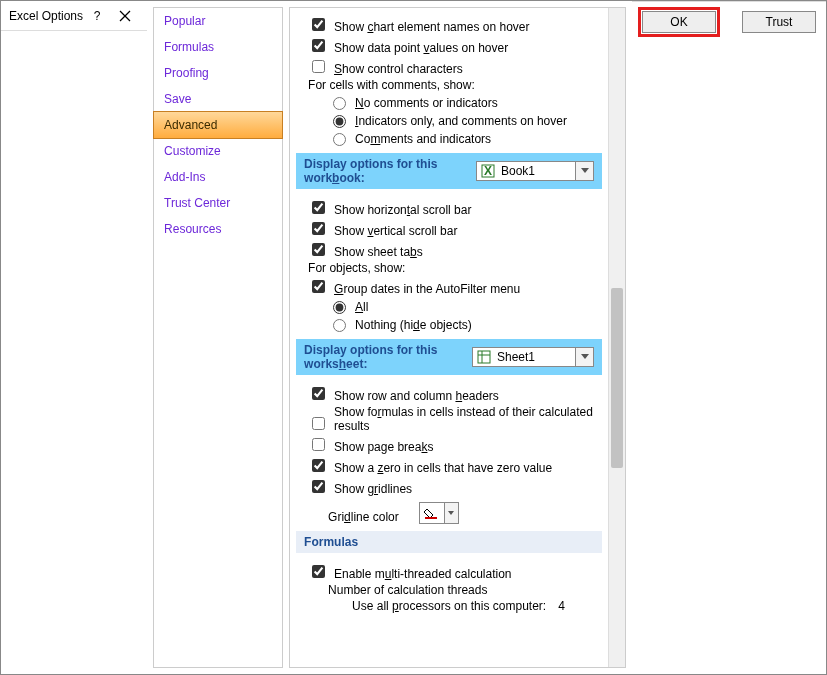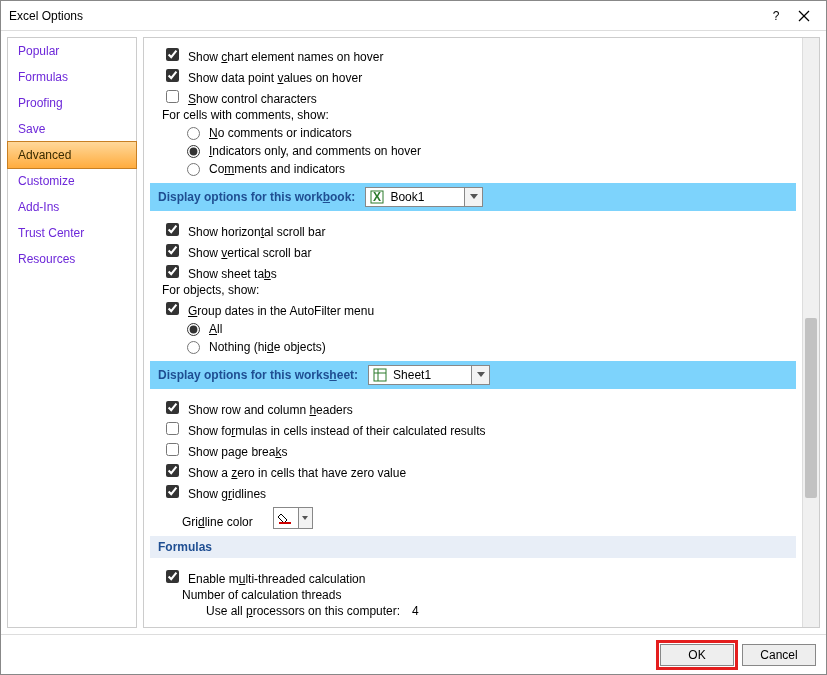--- a/index.html
+++ b/index.html
@@ -1,17 +1,17 @@
 <!DOCTYPE html>
 <html><head>
 <meta charset="utf-8">
 <style>
   * { box-sizing: border-box; font-family: "Segoe UI", Tahoma, sans-serif; font-size: 12px; }
   body { margin: 0; background: #fff; }
-  .window { width: 827px; height: 675px; border: 1px solid #888; display: flex; flex-direction: column; background: #fff; }
+  .window { width: 827px; height: 675px; border: 1px solid #888; display: flex; flex-direction: row; background: #fff; }
   .titlebar { height: 30px; display: flex; align-items: center; padding: 0 8px; border-bottom: 1px solid #ddd; }
   .titlebar .title { flex: 1; }
   .titlebar .help, .titlebar .close { width: 28px; text-align: center; cursor: pointer; }
   .titlebar .close svg { display:block; margin:0 auto; }
   .body { flex: 1; display: flex; overflow: hidden; padding: 6px; }
   .sidebar { width: 130px; border: 1px solid #ccc; background:#fff; }
   .sidebar .item { padding: 6px 10px; color: #6d28d9; cursor: pointer; }
   .sidebar .item.selected { background: linear-gradient(#ffd89a, #ffac3e); border: 1px solid #c77f23; margin:-1px; color:#3a2b00; }
   .divider { width: 6px; }
   .content-wrap { flex:1; display:flex; border:1px solid #ccc; }
@@ -26,21 +26,21 @@
   .opt-row input[type=checkbox], .opt-row input[type=radio] { accent-color: #333; }
   .label-text u { text-decoration: underline; }
   .dropdown { display:inline-flex; align-items:center; border:1px solid #888; background:#fff; height:20px; font-weight:normal; color:#000; }
   .dropdown .icon { width:16px; height:16px; margin:0 3px; }
   .dropdown .txt { padding: 0 40px 0 2px; }
   .dropdown .arrow { border-left:1px solid #888; width:18px; height:100%; display:flex; align-items:center; justify-content:center; background:#f3f3f3;}
   .arrow svg { display:block; }
   .gridline-btn { display:inline-flex; align-items:center; border:1px solid #888; height:22px; }
   .gridline-btn .swatch { width:24px; height:100%; display:flex; align-items:center; justify-content:center; }
   .gridline-btn .drop { width:14px; height:100%; border-left:1px solid #888; display:flex; align-items:center; justify-content:center; background:#f3f3f3;}
-  .footer { height: 40px; border-top: 1px solid #ddd; display:flex; align-items:center; justify-content:flex-end; padding: 0 10px; gap:8px; }
+  .footer { height: 40px; border-top: 1px solid #ddd; display:flex; align-items:center; justify-content:flex-end; padding: 0 10px; gap:26px; }
   .btn { min-width: 74px; height:22px; border:1px solid #888; background:#eee; cursor:pointer; display:flex; align-items:center; justify-content:center; }
   .btn.ok { outline: 3px solid #e41e1e; outline-offset: 1px; }
   .content-inner { padding: 0 6px; }
   .static { color:#000; }
   .proc-count { margin-left: 6px; }
 </style>
 </head>
 <body>
 
 <div class="window">
@@ -224,16 +224,16 @@
           <div class="thumb"></div>
         </div>
     </div>
   </div>
 
   <div class="footer">
     <div class="btn ok">
         <span>OK</span>
       </div>
     <div class="btn">
-        <span>Cancel</span>
+        <span>Trust</span>
       </div>
   </div>
 </div>
 
 </body></html>

